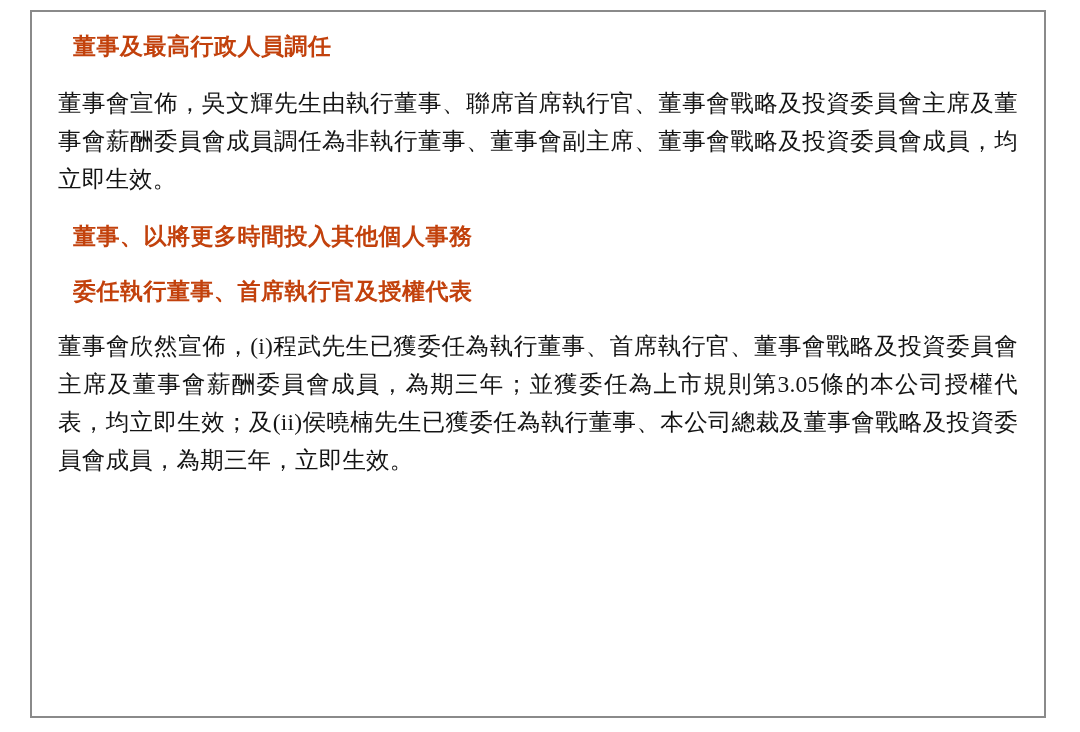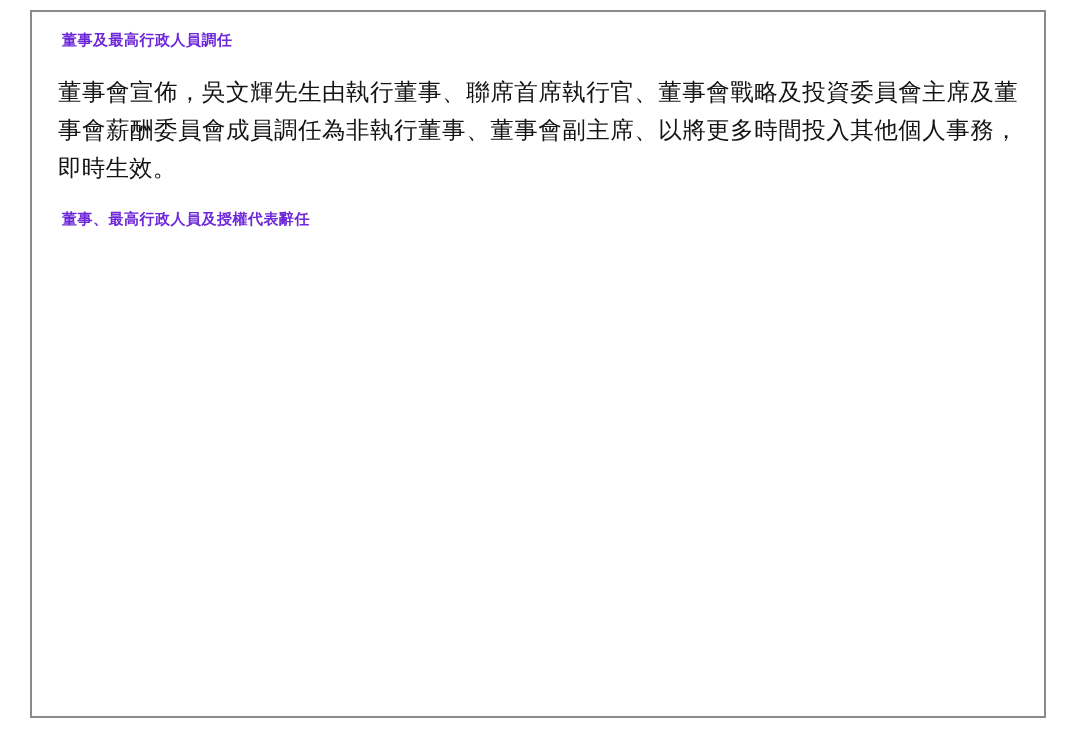--- a/index.html
+++ b/index.html
@@ -32,25 +32,25 @@
     background: #ffffff;
     padding: 18px 26px 10px 26px;
     overflow: hidden;
   }
   .section {
     margin: 0 0 6px 0;
   }
   .section-heading {
     font-family: "DejaVu Sans", "Liberation Sans", sans-serif;
     font-weight: bold;
-    font-size: 15px;
+    font-size: 23px;
     line-height: 1.4;
     letter-spacing: 0.5px;
-    color: #6d28d9;
-    margin: 0 0 20px 4px;
+    color: #c2410c;
+    margin: 0 0 20px 15px;
   }
   .section-body {
     font-family: "Liberation Serif", "DejaVu Serif", serif;
     font-size: 23.5px;
     line-height: 1.62;
     text-align: justify;
     text-justify: inter-ideograph;
     color: #141414;
     margin: 0;
     letter-spacing: 0.2px;
@@ -65,22 +65,26 @@
   .sec-3 .section-heading { margin-bottom: 20px; }
 </style>
 </head>
 <body>
 
 <div class="page">
   <div class="doc-frame">
 
     <div class="section sec-1">
       <h2 class="section-heading">董事及最高行政人員調任</h2>
-      <p class="section-body">董事會宣佈，吳文輝先生由執行董事、聯席首席執行官、董事會戰略及投資委員會主席及董事會薪酬委員會成員調任為非執行董事、董事會副主席、以將更多時間投入其他個人事務，即時生效。</p>
+      <p class="section-body">董事會宣佈，吳文輝先生由執行董事、聯席首席執行官、董事會戰略及投資委員會主席及董事會薪酬委員會成員調任為非執行董事、董事會副主席、董事會戰略及投資委員會成員，均立即生效。</p>
     </div>
 
     <div class="section sec-2">
-      <h2 class="section-heading">董事、最高行政人員及授權代表辭任</h2>
+      <h2 class="section-heading">董事、以將更多時間投入其他個人事務</h2>
     </div>
 
+    <div class="section sec-3">
+      <h2 class="section-heading">委任執行董事、首席執行官及授權代表</h2>
+      <p class="section-body">董事會欣然宣佈，(i)程武先生已獲委任為執行董事、首席執行官、董事會戰略及投資委員會主席及董事會薪酬委員會成員，為期三年；並獲委任為上市規則第3.05條的本公司授權代表，均立即生效；及(ii)侯曉楠先生已獲委任為執行董事、本公司總裁及董事會戰略及投資委員會成員，為期三年，立即生效。</p>
+    </div>
 
   </div>
 </div>
 
 </body></html>

